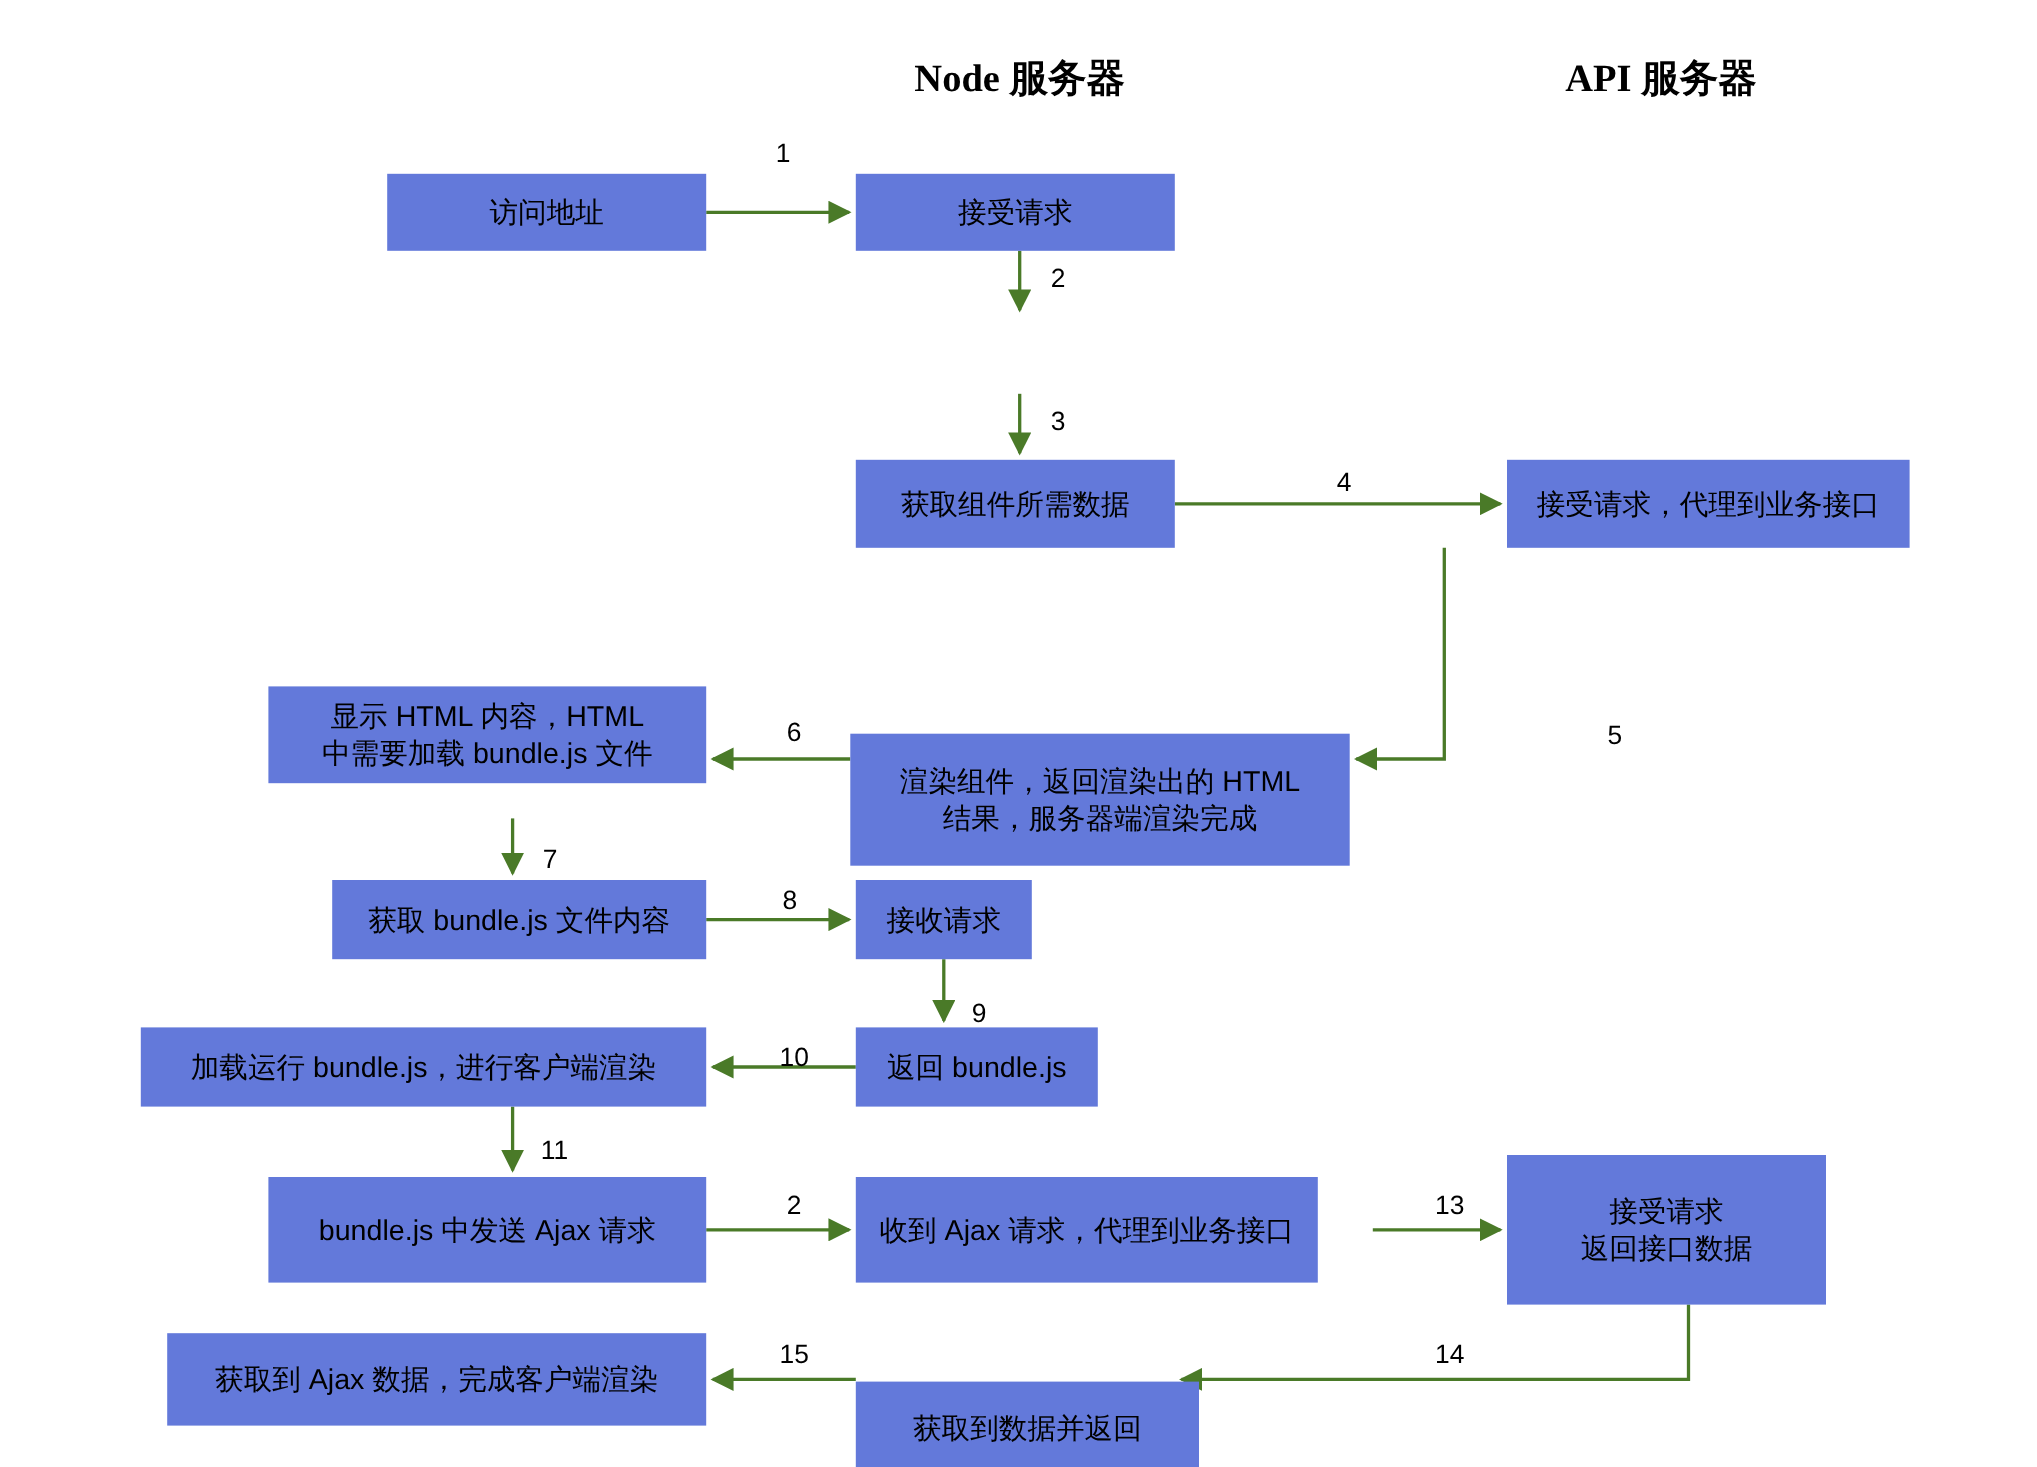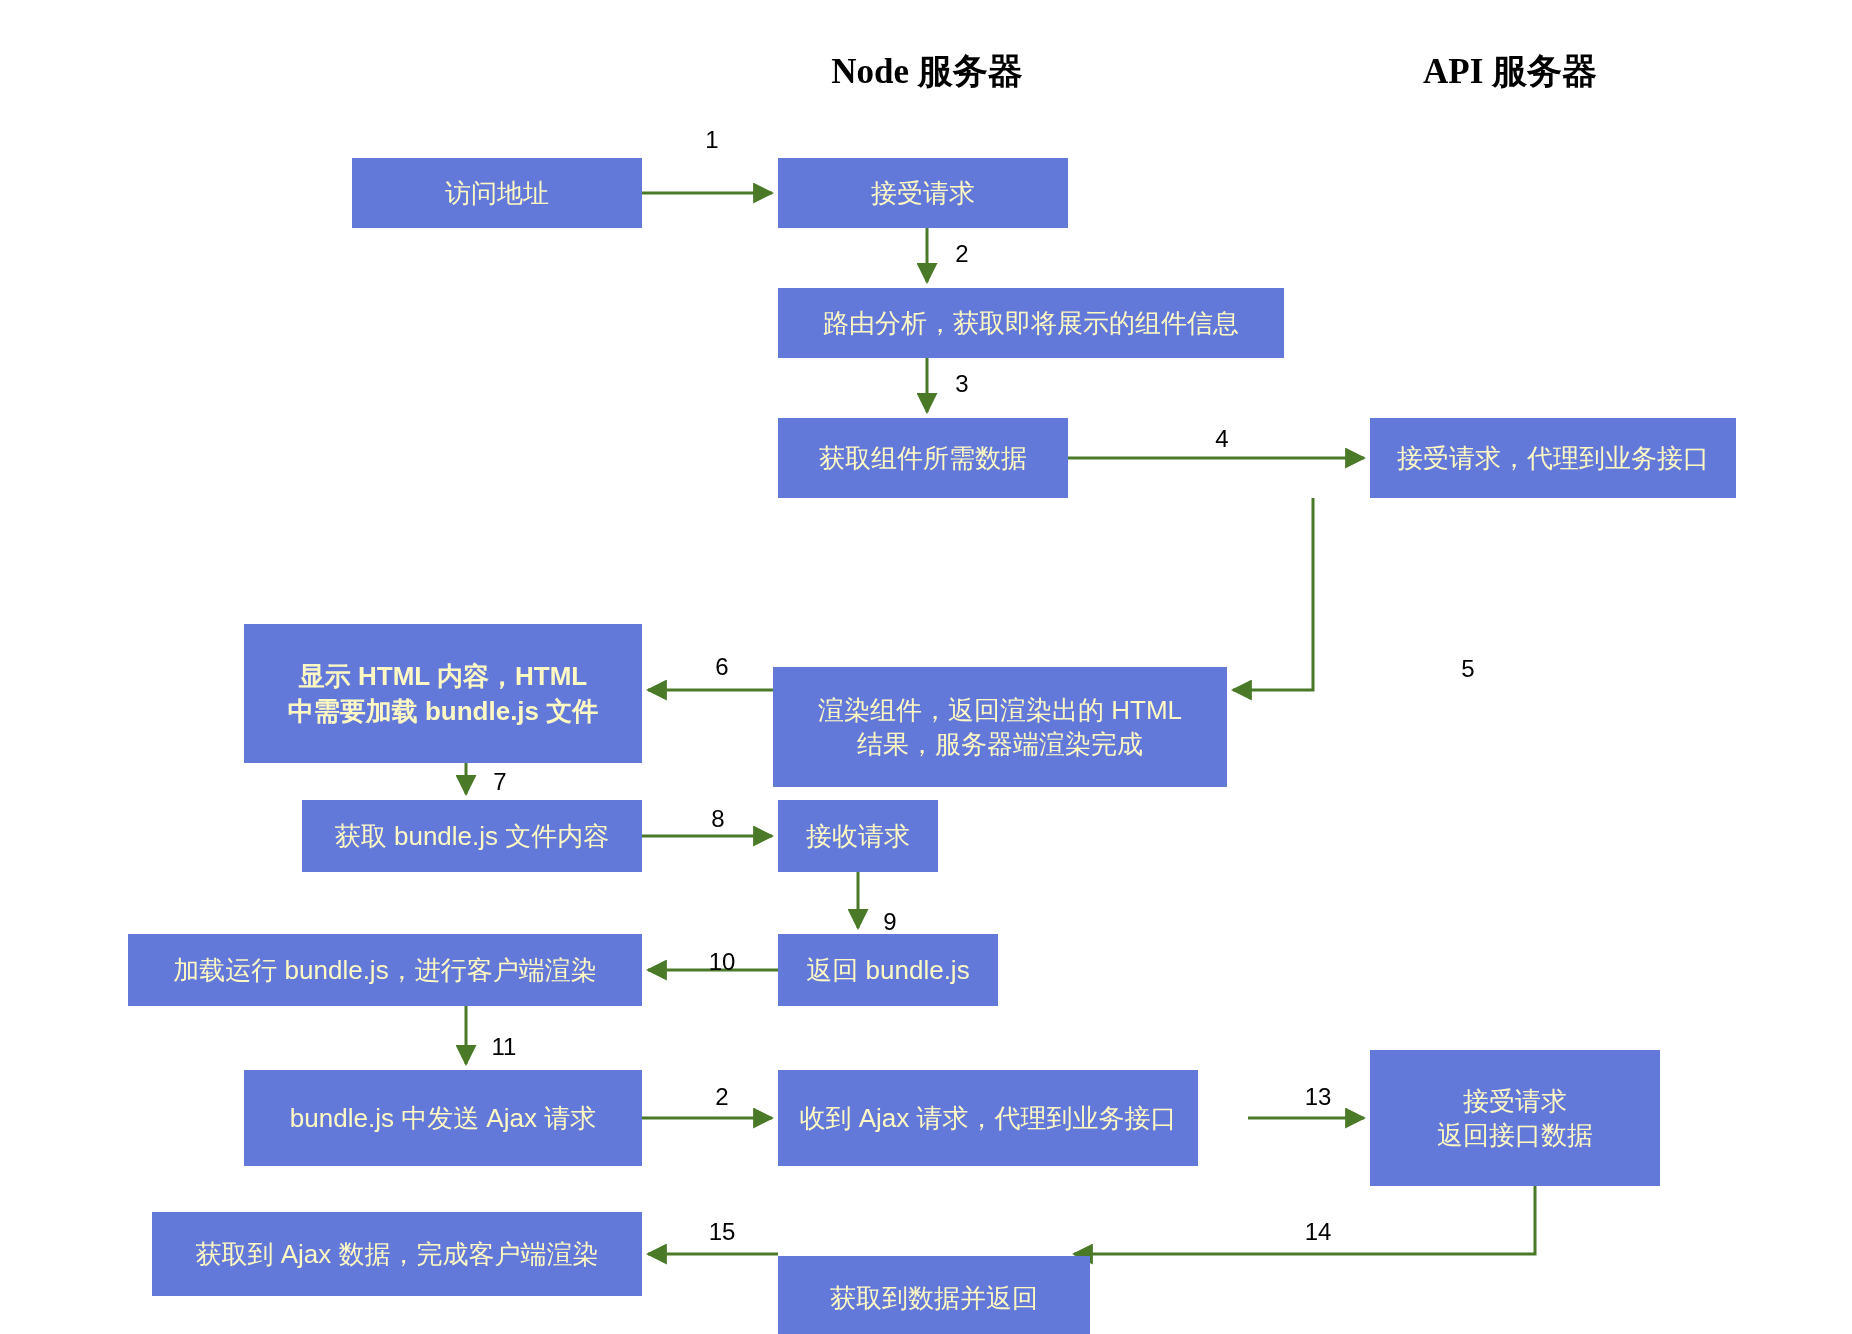--- a/index.html
+++ b/index.html
@@ -23,21 +23,21 @@
     font-weight: bold;
     font-size: 35px;
     color: #000000;
     white-space: nowrap;
     text-align: center;
     transform: translateX(-50%);
   }
   .node {
     position: absolute;
     background: #6379da;
-    color: #fef9c3;
+    color: #000000;
     font-family: "Liberation Sans", sans-serif;
     font-size: 26px;
     line-height: 1.32;
     display: flex;
     align-items: center;
     justify-content: center;
     text-align: center;
     box-sizing: border-box;
     padding: 4px 8px;
     white-space: pre-line;
@@ -104,27 +104,26 @@
       <path d="M 1535 1186 L 1535 1254 L 1074 1254"></path>
 
       <path d="M 778 1254 L 648 1254"></path>
     </g>
   </svg>
 
   <div class="node" style="left:352px; top:158px; width:290px; height:70px;">访问地址</div>
 
   <div class="node" style="left:778px; top:158px; width:290px; height:70px;">接受请求</div>
 
-  <div class="node" style="left:778px; top:288px; width:506px; height:70px;">路由分析，获取即将展示的组件信息</div>
 
   <div class="node" style="left:778px; top:418px; width:290px; height:80px;">获取组件所需数据</div>
 
   <div class="node" style="left:1370px; top:418px; width:366px; height:80px;">接受请求，代理到业务接口</div>
 
-  <div class="node" style="left:244px; top:624px; width:398px; height:139px;font-weight:bold;">显示 HTML 内容，HTML
+  <div class="node" style="left:244px; top:624px; width:398px; height:88px;">显示 HTML 内容，HTML
 中需要加载 bundle.js 文件</div>
 
   <div class="node" style="left:773px; top:624px; width:454px; height:120px;margin-top:43px;">渲染组件，返回渲染出的 HTML
 结果，服务器端渲染完成</div>
 
   <div class="node" style="left:302px; top:800px; width:340px; height:72px;">获取 bundle.js 文件内容</div>
 
   <div class="node" style="left:778px; top:800px; width:160px; height:72px;">接收请求</div>
 
   <div class="node" style="left:128px; top:934px; width:514px; height:72px;">加载运行 bundle.js，进行客户端渲染</div>

